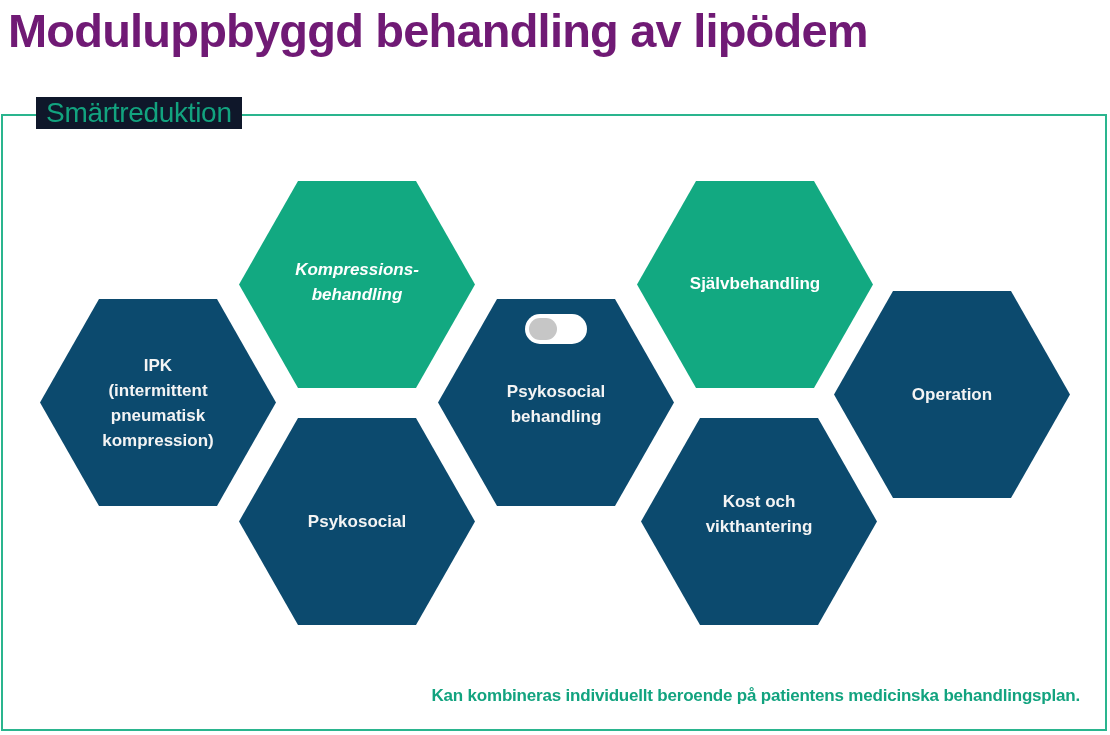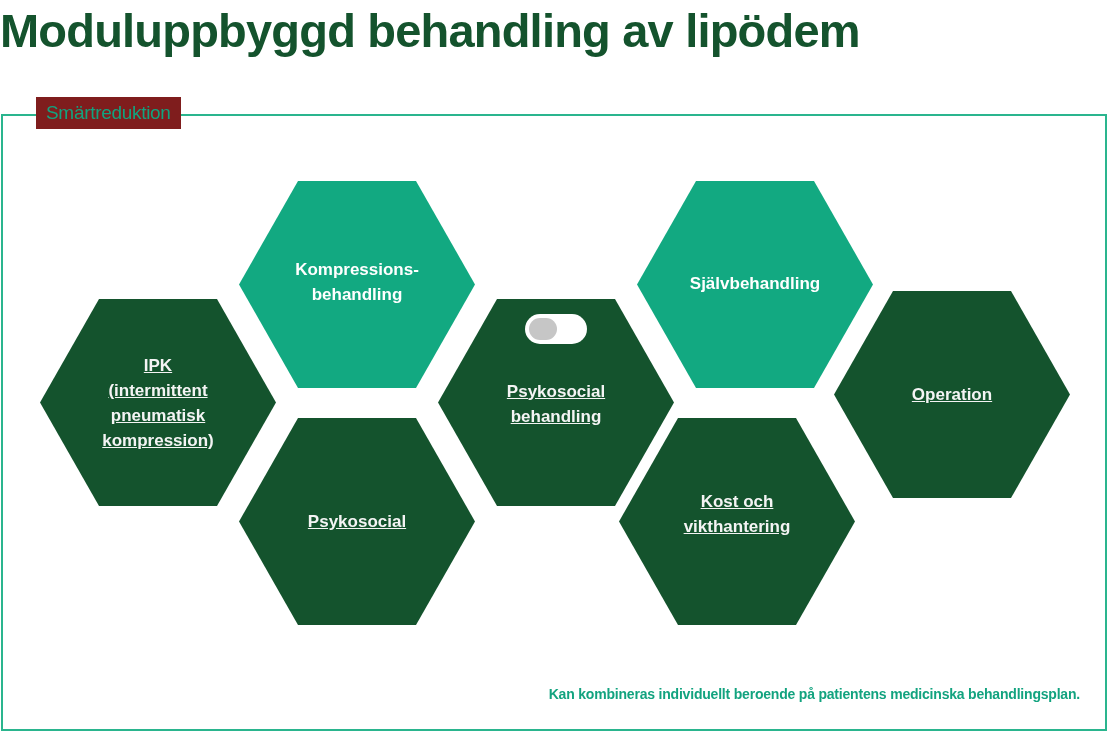--- a/index.html
+++ b/index.html
@@ -1,75 +1,75 @@
 <!DOCTYPE html>
 <html><head>
 <meta charset="utf-8">
 <style>
   html, body { margin: 0; padding: 0; background: #ffffff; }
   body { width: 1110px; height: 735px; position: relative; overflow: hidden;
          font-family: "Liberation Sans", "DejaVu Sans", sans-serif; }
-  .title { position: absolute; left: 0; top: 2px; font-size: 47px; font-weight: 700;
-           color: #14532d; letter-spacing: -0.8px; white-space: nowrap; line-height: 58px; }
+  .title { position: absolute; left: 8px; top: 2px; font-size: 47px; font-weight: 700;
+           color: #701a75; letter-spacing: -0.8px; white-space: nowrap; line-height: 58px; }
   .frame { position: absolute; left: 1px; top: 114px; width: 1106px; height: 617px;
            border: 2px solid #2ab58e; box-sizing: border-box; }
-  .frame-label { position: absolute; left: 36px; top: 97px; padding: 0 10px; background: #7f1d1d;
-                 font-size: 19px; color: #12a37f; font-weight: 400; letter-spacing: -0.3px;
+  .frame-label { position: absolute; left: 36px; top: 97px; padding: 0 10px; background: #0f172a;
+                 font-size: 28px; color: #12a37f; font-weight: 400; letter-spacing: -0.3px;
                  line-height: 32px; }
   .hex { position: absolute; width: 236px; height: 207px;
          clip-path: polygon(25% 0%, 75% 0%, 100% 50%, 75% 100%, 25% 100%, 0% 50%);
          display: flex; align-items: center; justify-content: center; text-align: center;
          color: #ffffff; font-weight: 700; font-size: 17px; line-height: 25px; }
-  .hex.gray { background: #14532d; color: #f4f4f4; text-decoration: underline; }
+  .hex.gray { background: #0c4a6e; color: #f4f4f4; }
   .hex.green { background: #12a981; }
   .hex .lbl { white-space: pre-line; }
   .toggle { position: absolute; left: 525px; top: 314px; width: 62px; height: 30px;
             background: #ffffff; border-radius: 15px; }
   .toggle .knob { position: absolute; left: 4px; top: 4px; width: 28px; height: 22px;
                   border-radius: 11px; background: #c6c6c6; }
-  .footnote { position: absolute; right: 30px; top: 686px; font-size: 14px; font-weight: 700;
+  .footnote { position: absolute; right: 30px; top: 686px; font-size: 17px; font-weight: 700;
               color: #12a37f; white-space: nowrap; letter-spacing: -0.2px; }
 </style>
 </head>
 <body>
 
 <div class="title">Moduluppbyggd behandling av lipödem</div>
 
 <div class="frame"></div>
 <div class="frame-label">Smärtreduktion</div>
 
 <div class="hex gray" style="left:40px; top:299px;">
   <span class="lbl">IPK
 (intermittent
 pneumatisk
 kompression)</span>
 </div>
 
 <div class="hex green" style="left:239px; top:181px;">
-  <span class="lbl" style="margin-top:-5px;">Kompressions-
+  <span class="lbl" style="margin-top:-5px;font-style:italic;">Kompressions-
 behandling</span>
 </div>
 
 <div class="hex gray" style="left:239px; top:418px;">
   <span class="lbl">Psykosocial</span>
 </div>
 
 <div class="hex gray" style="left:438px; top:299px;align-items:center;">
   <span class="lbl" style="margin-top:2px;">Psykosocial
 behandling</span>
 </div>
 <div class="toggle">
   <div class="knob"></div>
 </div>
 
 <div class="hex green" style="left:637px; top:181px;">
   <span class="lbl" style="margin-top:-2px;text-align:center;">Självbehandling</span>
 </div>
 
-<div class="hex gray" style="left:619px; top:418px;">
+<div class="hex gray" style="left:641px; top:418px;">
   <span class="lbl" style="margin-top:-15px;">Kost och
 vikthantering</span>
 </div>
 
 <div class="hex gray" style="left:834px; top:291px;">
   <span class="lbl">Operation</span>
 </div>
 
 <div class="footnote">Kan kombineras individuellt beroende på patientens medicinska behandlingsplan.</div>
 

